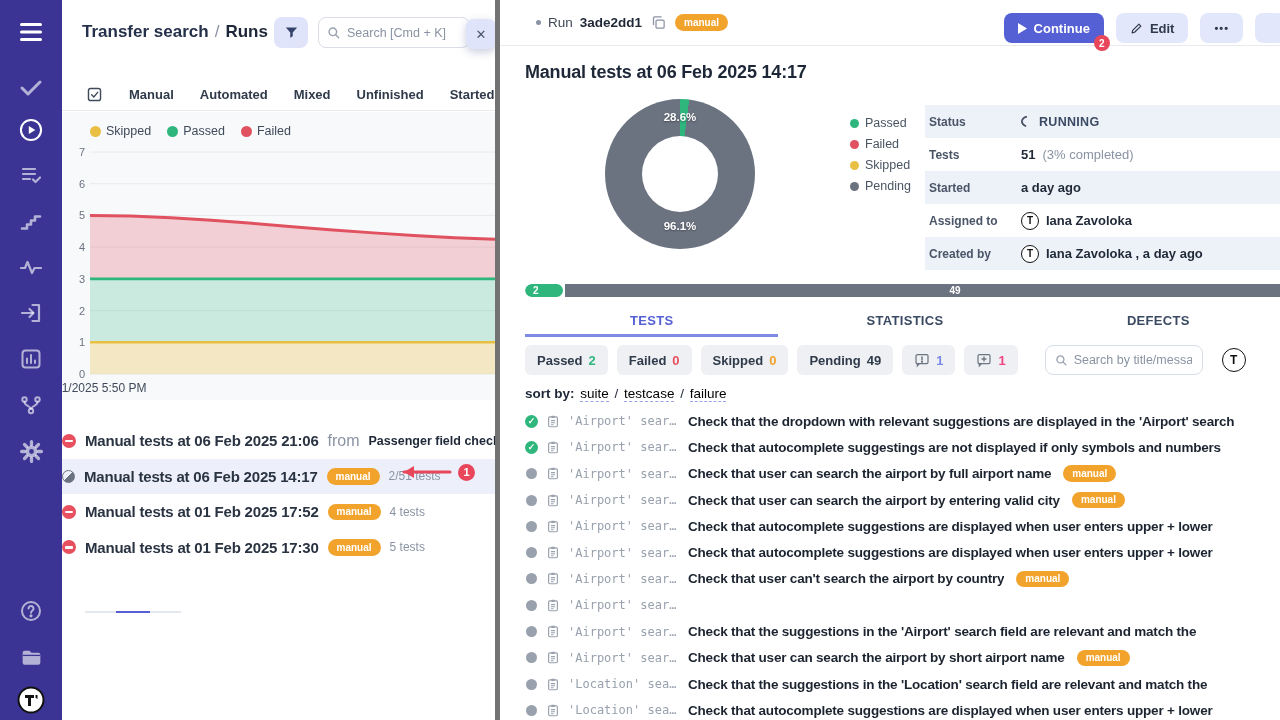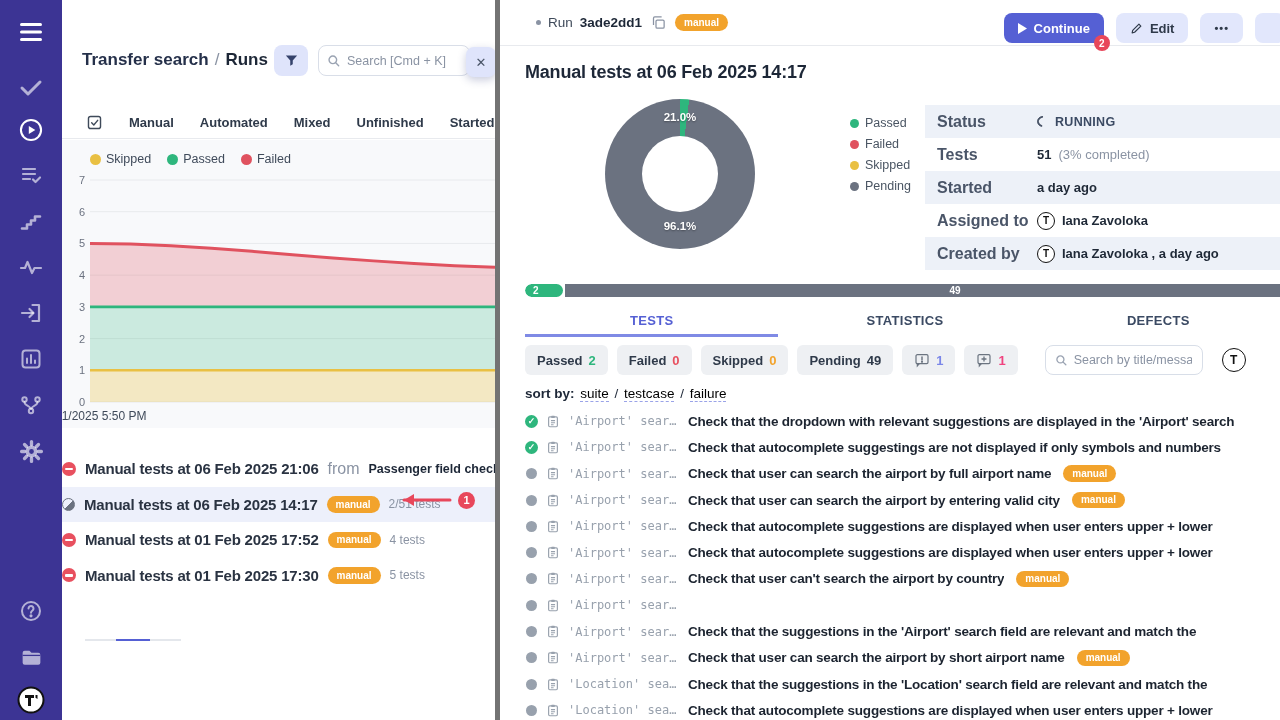--- a/index.html
+++ b/index.html
@@ -8,21 +8,21 @@
   #app { position:relative; width:1280px; height:720px; }
 
   
   #sidebar { position:absolute; left:0; top:0; width:62px; height:720px; background:#3c3494; }
   .sb-icon { position:absolute; left:17px; width:28px; height:28px; display:flex;
     align-items:center; justify-content:center; color:rgba(255,255,255,.62); cursor:pointer; }
   .sb-icon svg { display:block; }
   .sb-active { color:#ffffff; }
 
   
-  #left-panel { position:absolute; left:62px; top:0; width:433px; height:620px; background:#fff; overflow:hidden;margin-top:28px; }
+  #left-panel { position:absolute; left:62px; top:0; width:433px; height:620px; background:#fff; overflow:hidden; }
   .lp-breadcrumb { position:absolute; left:20px; top:22px; font-size:17px; color:#25304a; white-space:nowrap; }
   .lp-breadcrumb .b1 { font-weight:700; }
   .lp-breadcrumb .sep { color:#8a93a3; font-weight:400; padding:0 6px; }
   .lp-breadcrumb .b2 { font-weight:800; color:#1d2737; }
   .filter-btn { position:absolute; left:212px; top:17px; width:34px; height:31px; background:#dfe4fb;
     border:none; border-radius:8px; display:flex; align-items:center; justify-content:center; cursor:pointer; }
   .lp-search { position:absolute; left:256px; top:17px; width:152px; height:31px; border:1px solid #d9dee8;
     border-radius:8px; background:#fff; display:flex; align-items:center; padding:0 8px; gap:6px; }
   .lp-search input { border:none; outline:none; width:100px; font-size:12.5px; color:#3f4a5a;
     font-family:"Liberation Sans", sans-serif; background:transparent; }
@@ -94,21 +94,21 @@
   .donut-label { position:absolute; color:#fff; font-size:11.5px; font-weight:700; text-shadow:0 1px 2px rgba(0,0,0,.35); }
   .dl-top { left:50%; top:12px; transform:translateX(-50%); }
   .dl-bottom { left:50%; top:121px; transform:translateX(-50%); }
   .donut-legend { position:absolute; left:350px; top:116px; display:flex; flex-direction:column; gap:7px; }
   .donut-legend .li { display:flex; align-items:center; gap:6px; font-size:12.5px; color:#4a5563; cursor:pointer; }
   .dot9 { width:9px; height:9px; }
 
   .info-table { position:absolute; left:425px; top:105px; width:360px; }
   .info-row { height:33px; display:flex; align-items:center; }
   .info-row:nth-child(odd) { background:#edf1f8; }
-  .info-label { width:112px; padding-left:12px; font-size:16px; font-weight:700; color:#4a5568; }
+  .info-label { width:96px; padding-left:4px; font-size:12px; font-weight:700; color:#4a5568; }
   .info-value { display:flex; align-items:center; gap:7px; font-size:13px; color:#1f2937; }
   .status-running { font-size:12.5px; font-weight:800; color:#3b4a63; letter-spacing:.3px; }
   .spinner { width:11px; height:11px; border-radius:50%; border:2px solid transparent;
     border-left-color:#4a5568; border-top-color:#4a5568; transform:rotate(-40deg); }
   .tests-extra { color:#8a93a3; }
   .avatar { border-radius:50%; background:#fff; border:1.5px solid #111; color:#111; font-weight:800;
     display:flex; align-items:center; justify-content:center; }
   .avatar-sm { width:18px; height:18px; font-size:10px; }
   .avatar-md { width:24px; height:24px; font-size:12px; cursor:pointer; }
 
@@ -410,21 +410,21 @@
           <span style="font-size:11px;letter-spacing:1px">•••</span>
         </button>
         <button class="btn btn-light btn-partial"></button>
       </div>
     </div>
 
     <h1 class="rp-title">Manual tests at 06 Feb 2025 14:17</h1>
 
     <div class="donut" id="donut" style="background: conic-gradient(rgb(46, 182, 125) -7deg, rgb(46, 182, 125) 7.04deg, rgb(107, 114, 128) 7.04deg, rgb(107, 114, 128) 353deg);">
       <div class="donut-hole"></div>
-      <span class="donut-label dl-top">21.0%</span>
+      <span class="donut-label dl-top">28.6%</span>
       <span class="donut-label dl-bottom">96.1%</span>
     </div>
     <div class="donut-legend" id="donut-legend">
   <span class="li">
     <span class="dot dot9" style="background: rgb(46, 182, 125);"></span>
     <span class="li-label">Passed</span>
   </span>
 
   <span class="li">
     <span class="dot dot9" style="background: rgb(224, 82, 95);"></span>

